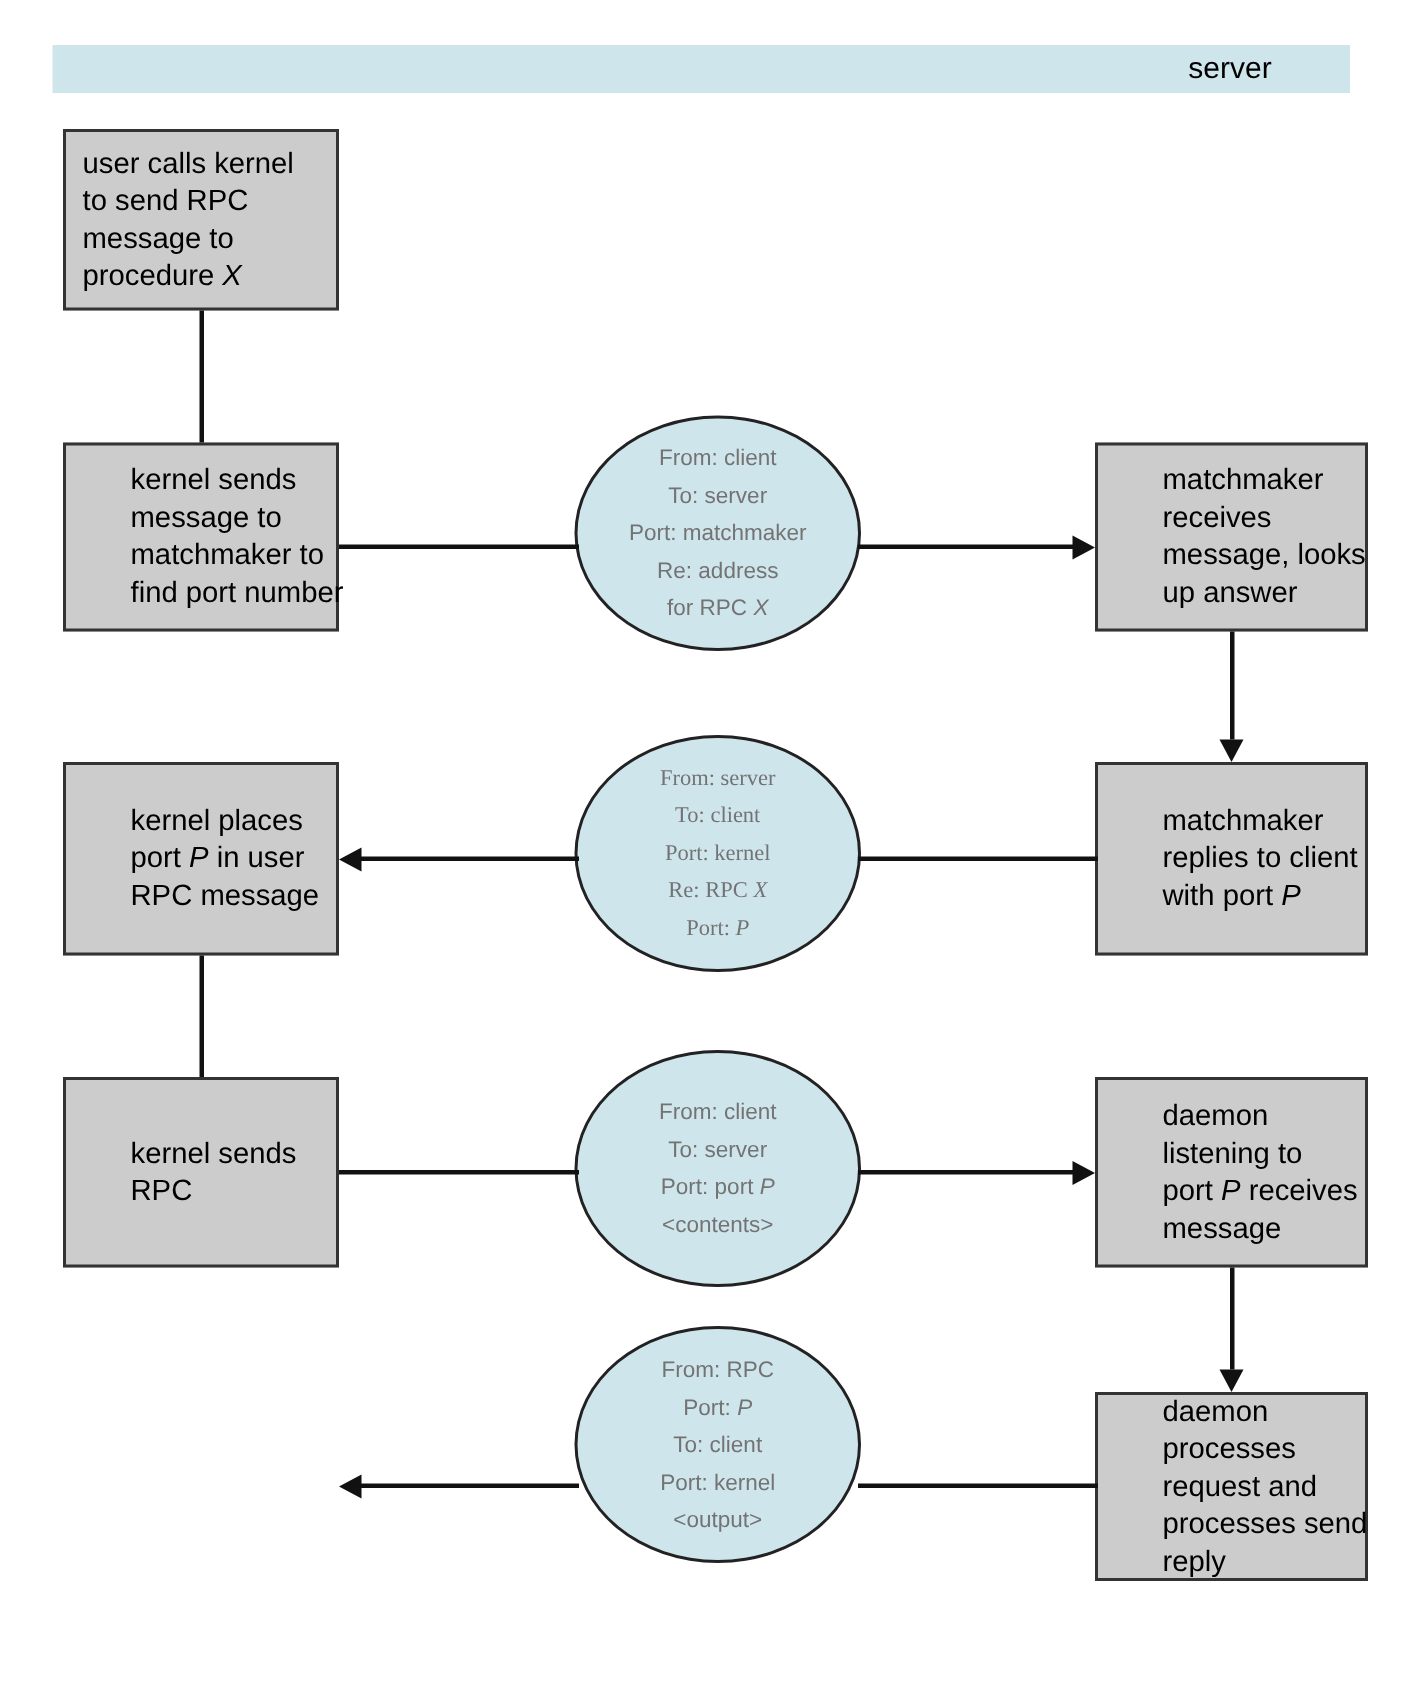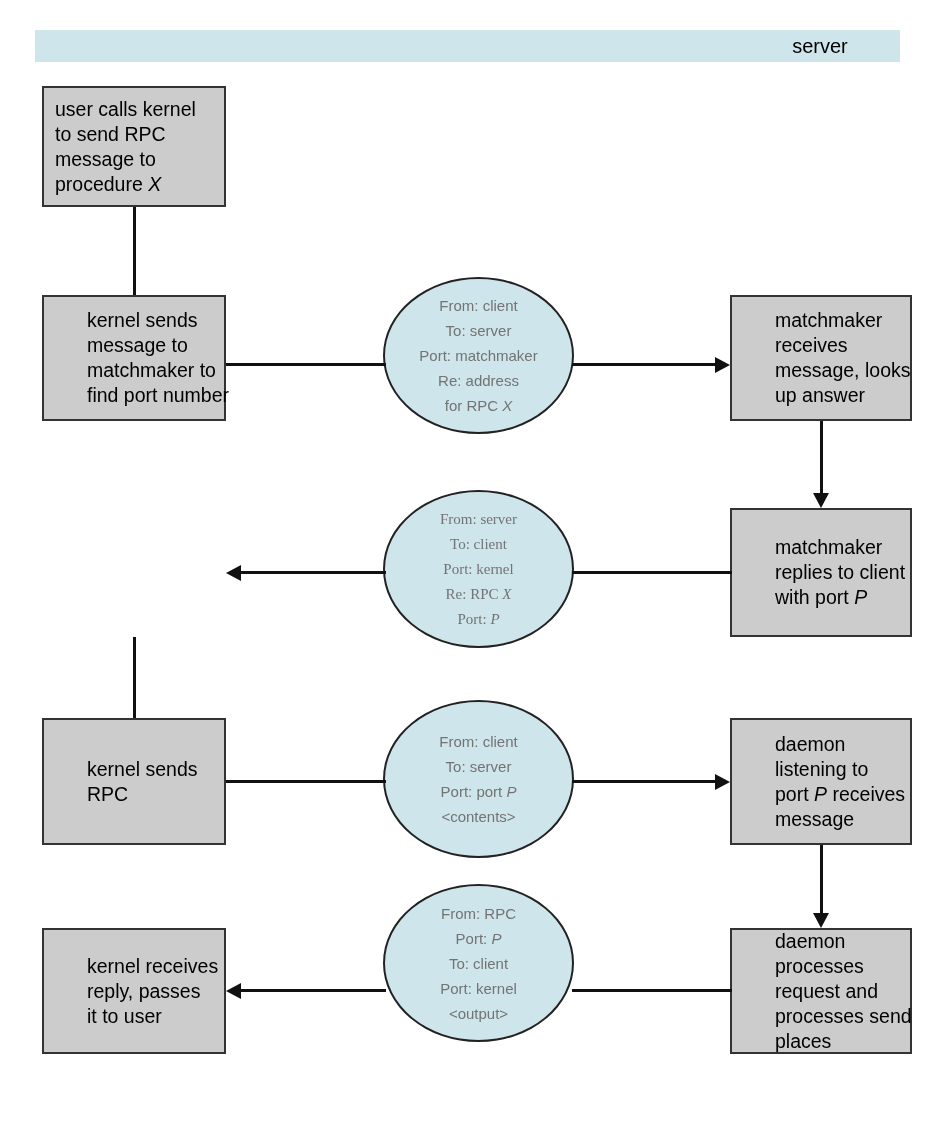--- a/index.html
+++ b/index.html
@@ -133,31 +133,31 @@
       <div class="ln">procedure <em>X</em></div>
     </div>
 
   <div class="pbox vcenter" style="left:42px; top:295px; width:184px; height:126px;">
       <div class="ln">kernel sends</div>
       <div class="ln">message to</div>
       <div class="ln">matchmaker to</div>
       <div class="ln">find port number</div>
     </div>
 
+  <div class="pbox vcenter" style="left:42px; top:508px; width:184px; height:129px;">
+      <div class="ln">kernel places</div>
+      <div class="ln">port <em>P</em> in user</div>
+      <div class="ln">RPC message</div>
+    </div>
 
   <div class="pbox vcenter" style="left:42px; top:718px; width:184px; height:127px;">
       <div class="ln">kernel sends</div>
       <div class="ln">RPC</div>
     </div>
 
-  <div class="pbox vcenter" style="left:42px; top:928px; width:184px; height:126px;">
-      <div class="ln">kernel receives</div>
-      <div class="ln">reply, passes</div>
-      <div class="ln">it to user</div>
-    </div>
 
   <div class="mcircle" style="left:383px; top:277px; width:191px; height:157px;">
       <div class="ln">From: client</div>
       <div class="ln">To: server</div>
       <div class="ln">Port: matchmaker</div>
       <div class="ln">Re: address</div>
       <div class="ln">for RPC <em>X</em></div>
     </div>
 
   <div class="mcircle" style="left:383px; top:490px; width:191px; height:158px;font-family:Liberation Serif, serif;">
@@ -201,21 +201,21 @@
       <div class="ln">listening to</div>
       <div class="ln">port <em>P</em> receives</div>
       <div class="ln">message</div>
     </div>
 
   <div class="pbox vcenter" style="left:730px; top:928px; width:182px; height:126px;">
       <div class="ln">daemon</div>
       <div class="ln">processes</div>
       <div class="ln">request and</div>
       <div class="ln">processes send</div>
-      <div class="ln">places</div>
+      <div class="ln">reply</div>
     </div>
 
   <div class="vline" style="left:133px; top:207px; height:88px;"></div>
   <div class="vline" style="left:133px; top:637px; height:81px;"></div>
 
   <div class="vline" style="left:820px; top:421px; height:72px;"></div>
   <div class="arrow-down" style="left:813px; top:493px;"></div>
 
   <div class="vline" style="left:820px; top:845px; height:68px;"></div>
   <div class="arrow-down" style="left:813px; top:913px;"></div>

